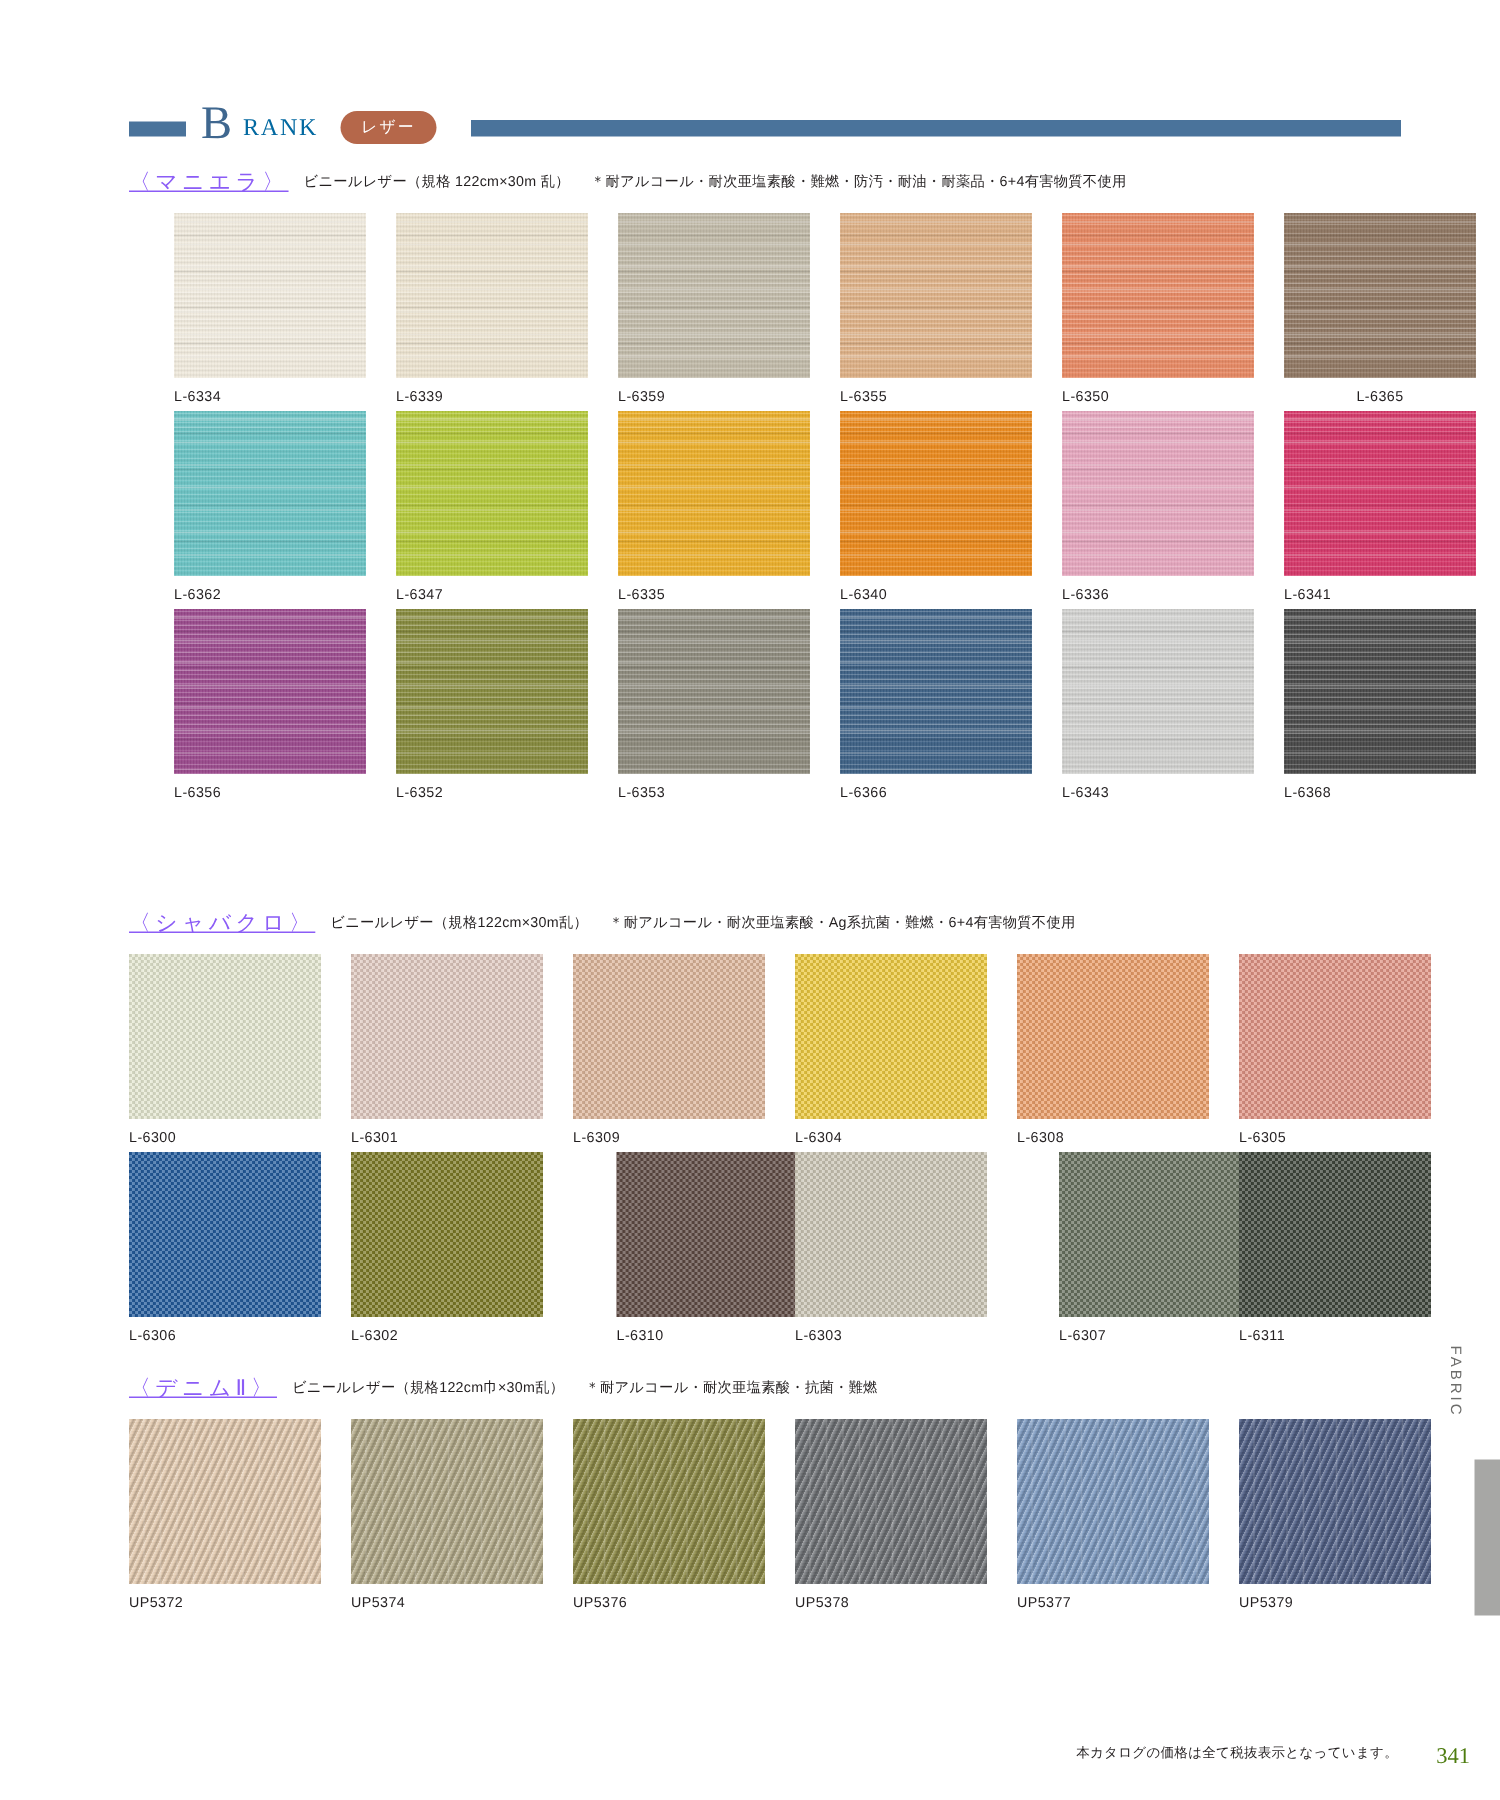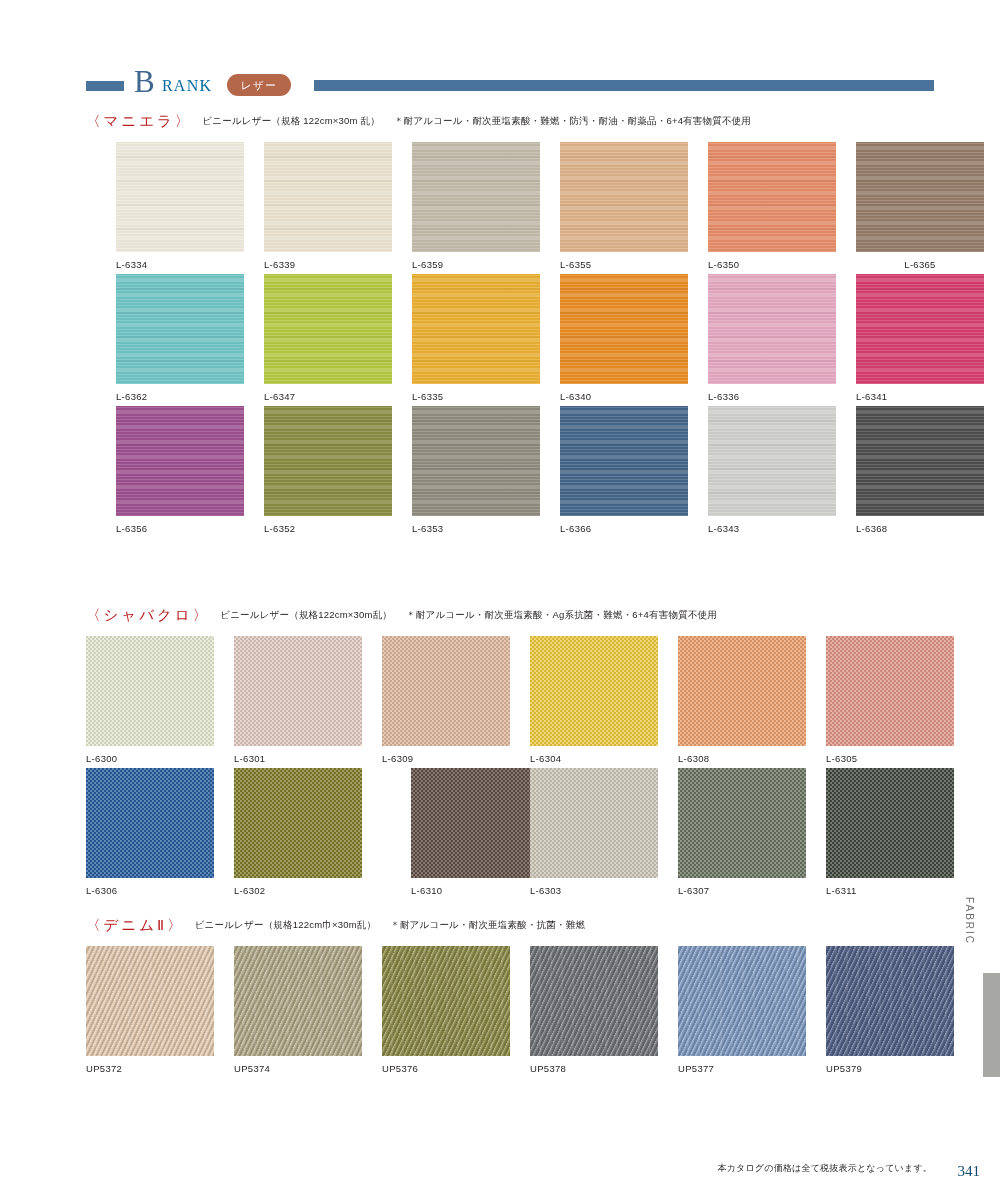--- a/index.html
+++ b/index.html
@@ -82,23 +82,24 @@
     height: 11px;
     background: #4a739b;
   }
 
   
   .section { position: absolute; left: 86px; width: 848px; }
   .sec-head { position: relative; height: 22px; white-space: nowrap; }
   .sec-name {
     display: inline-block;
     font-size: 14.5px;
-    color: #b91c1c;
+    color: #8b5cf6;
     letter-spacing: 3px;
     vertical-align: middle;
+    text-decoration: underline;
   }
   .sec-spec {
     display: inline-block;
     font-size: 9.5px;
     color: #231f20;
     letter-spacing: 0.2px;
     vertical-align: middle;
     margin-left: 10px;
     margin-bottom: 1px;
   }
@@ -231,21 +232,21 @@
     font-size: 9px;
     color: #231f20;
     letter-spacing: 0.2px;
   }
   #page-number {
     position: absolute;
     right: 20px;
     bottom: 20px;
     font-family: "Liberation Serif", "DejaVu Serif", serif;
     font-size: 15px;
-    color: #0c4a6e;
+    color: #4d7c0f;
   }
 </style>
 </head>
 <body>
 
 <div id="page">
 
   <div id="rank-header">
     <div class="rank-dash" style="background: rgb(74, 115, 155);"></div>
     <div class="rank-letter">B</div>
@@ -424,21 +425,21 @@
               <div class="tex tex-basket"></div>
             </div>
             <div class="code">L-6310</div>
           </div>
           <div class="cell" style="left: 444px; top: 140px;">
             <div class="sw" style="background: rgb(207, 201, 184);">
               <div class="tex tex-basket"></div>
             </div>
             <div class="code">L-6303</div>
           </div>
-          <div class="cell" style="left: 592px; top: 140px;">
+          <div class="cell" style="left: 620px; top: 140px;">
             <div class="sw" style="background: rgb(103, 112, 93);">
               <div class="tex tex-basket"></div>
             </div>
             <div class="code">L-6307</div>
           </div>
           <div class="cell" style="left: 740px; top: 140px;">
             <div class="sw" style="background: rgb(60, 68, 57);">
               <div class="tex tex-basket"></div>
             </div>
             <div class="code">L-6311</div>

